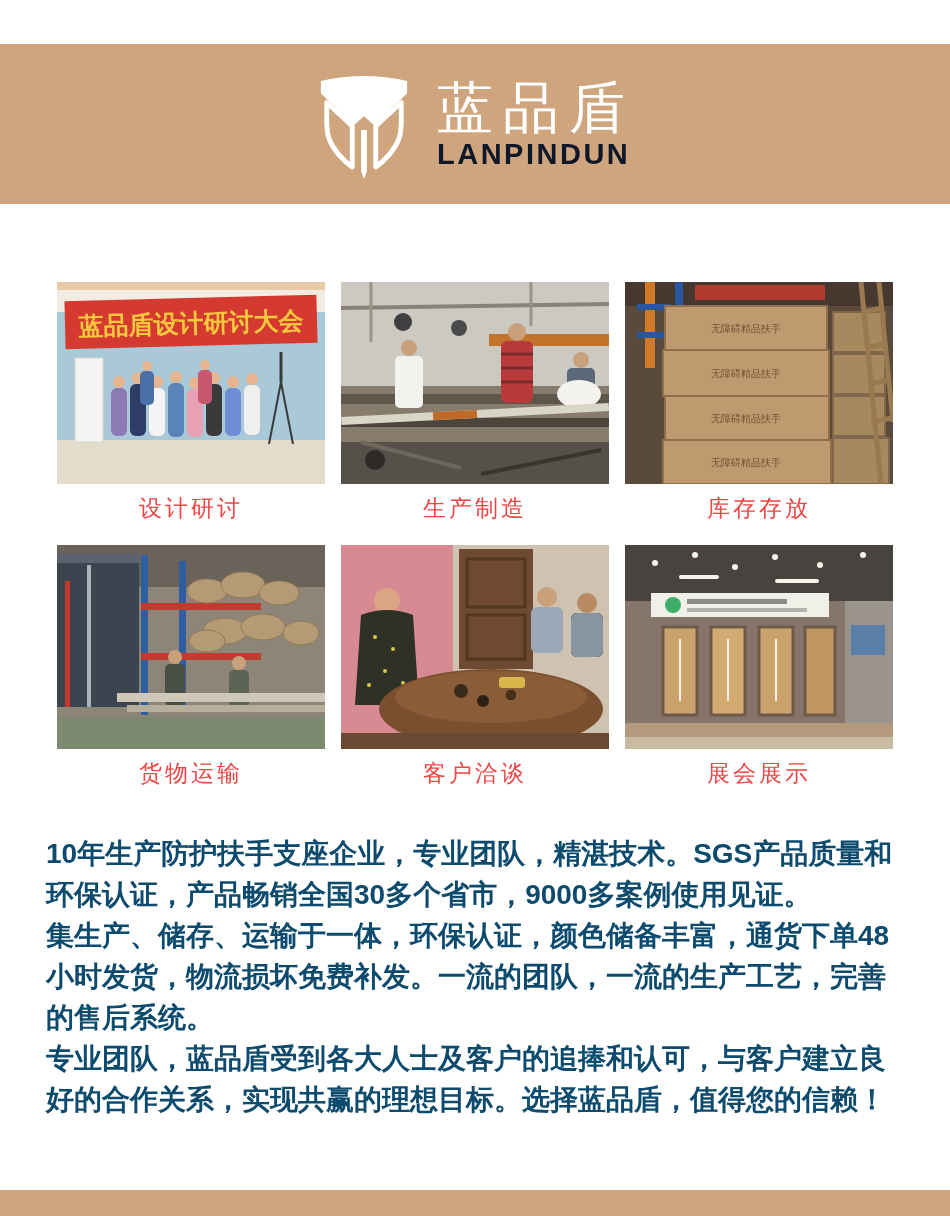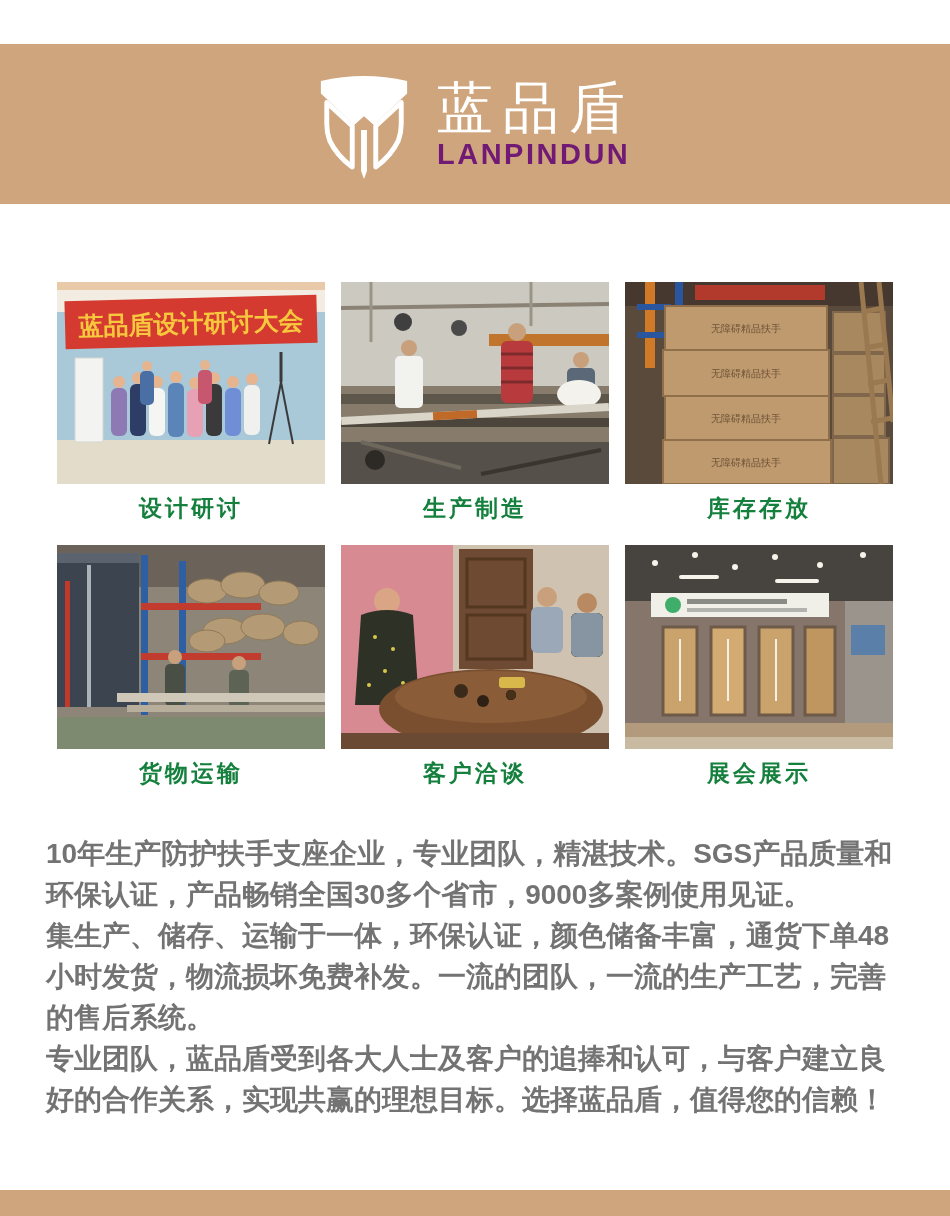--- a/index.html
+++ b/index.html
@@ -5,31 +5,31 @@
   html,body{margin:0;padding:0;background:#ffffff;}
   .page{position:relative;width:950px;height:1216px;margin:0 auto;background:#ffffff;overflow:hidden;
         font-family:"Liberation Sans","DejaVu Sans",sans-serif;}
   .band{position:absolute;left:0;width:950px;background:#cfa57d;}
   .header-band{top:44px;height:160px;display:flex;align-items:center;justify-content:center;}
   .footer-band{top:1190px;height:26px;}
   .logo{display:flex;align-items:center;gap:24px;}
   .logo-icon{width:98px;height:118px;display:block;}
   .logo-text{display:flex;flex-direction:column;justify-content:center;}
   .logo-zh{color:#ffffff;font-size:56px;line-height:60px;letter-spacing:10px;font-weight:500;}
-  .logo-en{color:#701a75;font-size:29px;line-height:32px;letter-spacing:2.5px;font-weight:bold;margin-top:0;}
+  .logo-en{color:#0f172a;font-size:29px;line-height:32px;letter-spacing:2.5px;font-weight:bold;margin-top:0;}
   .grid-row{position:absolute;left:57px;width:836px;display:flex;justify-content:space-between;}
   .row-1{top:282px;}
   .row-2{top:545px;}
   .figure{width:268px;display:flex;flex-direction:column;align-items:center;}
   .photo{width:268px;overflow:hidden;background:#d8d2c6;}
   .row-1 .photo{height:202px;}
   .row-2 .photo{height:204px;}
   .photo svg{display:block;width:100%;height:100%;}
-  .caption{margin-top:9px;font-size:23px;line-height:30px;letter-spacing:3px;color:#15803d;text-align:center;font-weight:bold;}
-  .about{position:absolute;left:46px;top:833px;width:860px;color:#737373;font-size:28px;line-height:41px;font-weight:bold;}
+  .caption{margin-top:9px;font-size:23px;line-height:30px;letter-spacing:3px;color:#ef4444;text-align:center;}
+  .about{position:absolute;left:46px;top:833px;width:860px;color:#0c4a6e;font-size:28px;line-height:41px;font-weight:bold;}
   .about .line{white-space:nowrap;}
 </style>
 </head>
 <body>
 
 <div class="page">
 
   <div class="band header-band">
     <div class="logo">
       <svg class="logo-icon" viewBox="0 0 100 116">

